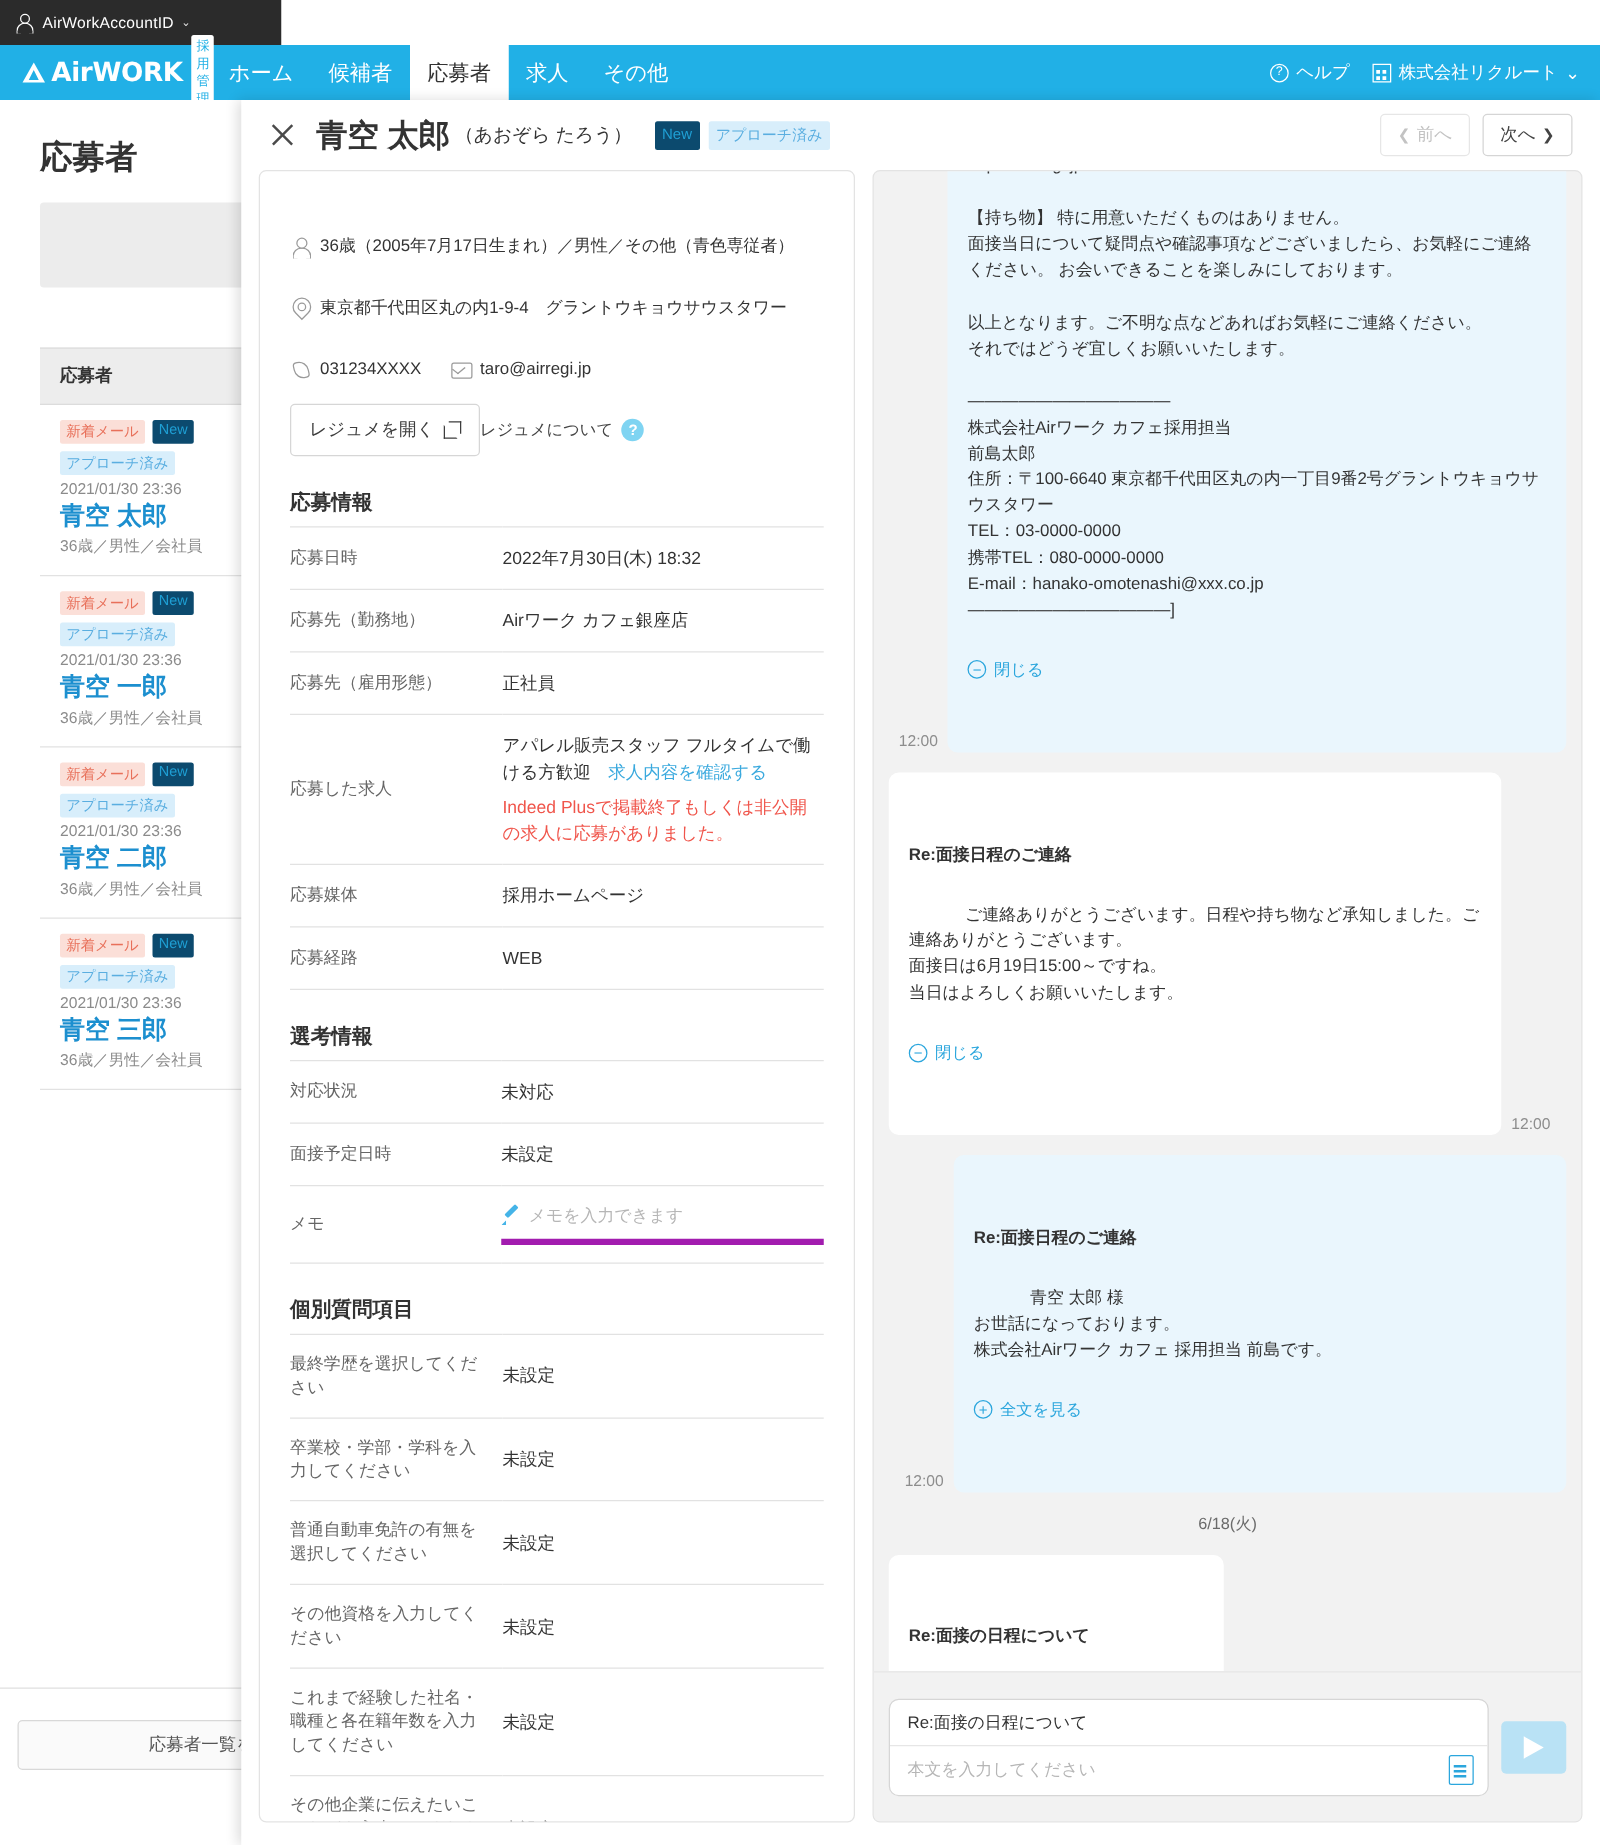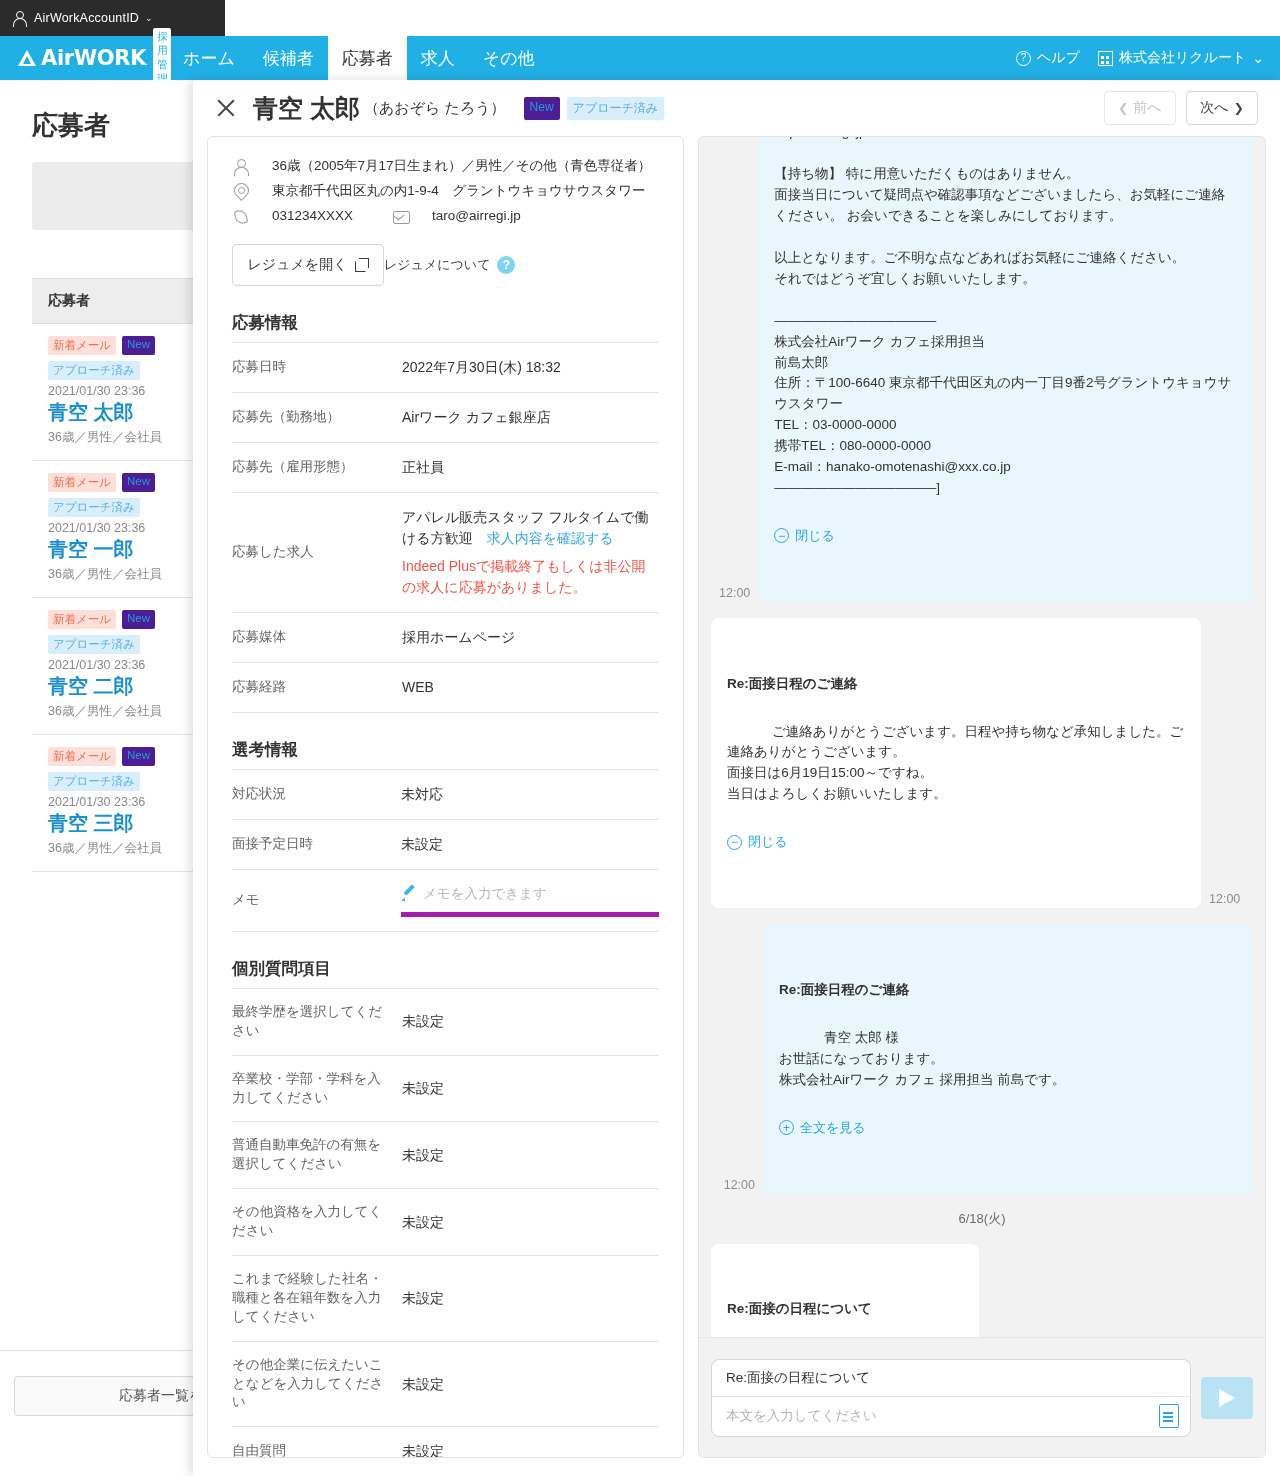--- a/index.html
+++ b/index.html
@@ -111,21 +111,21 @@
     font-size:14px; font-weight:700; color:#333;
   }
   .applicant-list { position:absolute; left:32px; top:244px; width:430px; }
   .applicant {
     border-bottom:1px solid #e2e2e2; padding: 12px 16px 14px 16px;
     cursor:pointer;
   }
   .badges { display:flex; flex-wrap:wrap; gap:6px; margin-bottom: 3px; max-width: 165px;}
   .bdg { font-size: 11.5px; padding: 2px 5px; border-radius:2px; white-space:nowrap;}
   .bdg-mail { background:#fbdfd8; color:#e8705a; }
-  .bdg-new  { background:#4c1d95; color:#1f9fd4; }
+  .bdg-new  { background:#0c4a6e; color:#1f9fd4; }
   .bdg-appr { background:#d8eefb; color:#5aaee0; }
   .ap-time { font-size:12.5px; color:#8b8b8b; margin-top:4px; }
   .ap-name { font-size: 20px; font-weight:700; color:#1c8fcf; margin-top:1px;}
   .ap-meta { font-size: 12.5px; color:#8b8b8b; margin-top:3px;}
   .dl-btn {
     position:absolute; left:14px; top:1296px; width: 380px; height: 40px;
     background:#fafafa; border:1px solid #d8d8d8; border-radius:4px;
     display:flex; align-items:center; justify-content:center;
     font-size:14px; color:#555; cursor:pointer;
   }
@@ -168,21 +168,21 @@
     position:absolute; top:56px; left:0; width:1087px; height:1340px;
     display:flex; gap: 14px; padding: 0 14px 14px 14px;
   }
 
   
   .left-card {
     width: 477px; height: 1322px;
     border:1px solid #e3e3e3; border-radius:6px; background:#fff;
     padding: 20px 24px; overflow:hidden;
   }
-  .prof-line { display:flex; align-items:center; gap:23px; font-size:13.5px; color:#333; margin-bottom: 7px;}
+  .prof-line { display:flex; align-items:center; gap:7px; font-size:13.5px; color:#333; margin-bottom: 7px; margin-top: 31px;}
   .prof-line .txt { line-height: 1.35; }
   .ic {
     width:17px; height:17px; flex:0 0 17px; position:relative;
   }
   .ic-user::before{content:"";position:absolute;left:5px;top:1px;width:7px;height:7px;border:1.3px solid #9a9a9a;border-radius:50%;}
   .ic-user::after{content:"";position:absolute;left:2px;top:9px;width:13px;height:8px;border:1.3px solid #9a9a9a;border-bottom:none;border-radius:7px 7px 0 0;}
   .ic-pin::before{content:"";position:absolute;left:2px;top:0px;width:13px;height:13px;border:1.3px solid #9a9a9a;border-radius:50% 50% 50% 0;transform:rotate(-45deg);}
   .ic-pin::after{content:"";position:absolute;left:6px;top:4px;width:5px;height:5px;border:1.2px solid #9a9a9a;border-radius:50%;}
   .ic-tel::before{content:"";position:absolute;left:3px;top:2px;width:10px;height:12px;border:1.4px solid #9a9a9a;border-radius:3px 8px 3px 8px;transform:rotate(-12deg);}
   .ic-mail::before{content:"";position:absolute;left:1px;top:3px;width:15px;height:11px;border:1.3px solid #9a9a9a;border-radius:2px;}

